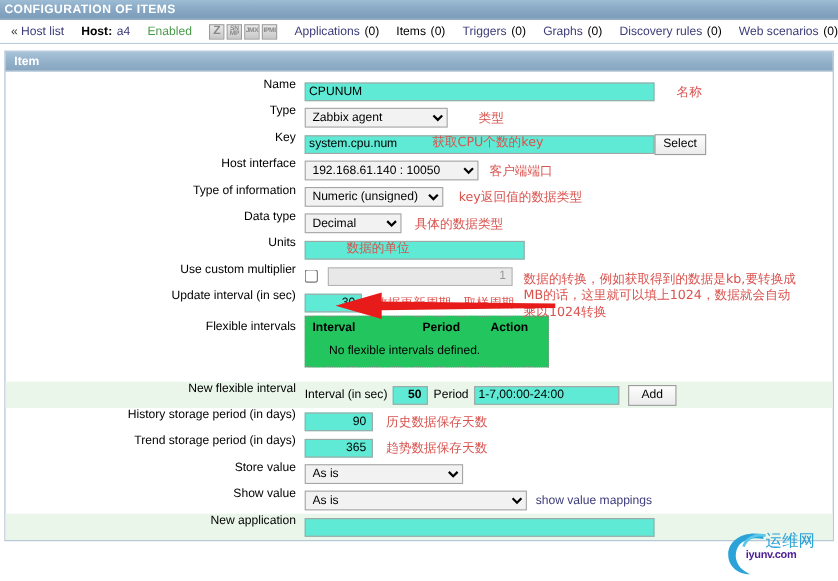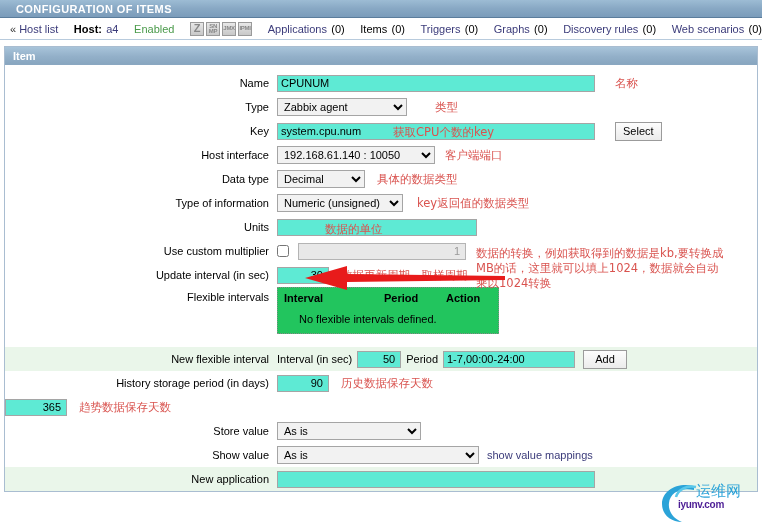--- a/index.html
+++ b/index.html
@@ -13,21 +13,21 @@
     overflow:hidden;
     position:relative;
   }
 
   
   .titlebar{
     height:18px;
     background:linear-gradient(to bottom,#9dbcd4 0%,#88a8c4 50%,#7b9cba 100%);
     border-bottom:1px solid #5b7d9c;
     display:flex; align-items:center;
-    padding-left:16px;
+    padding-left:4px;
   }
   .titlebar .tl{
     font-size:11px; font-weight:bold; color:#ffffff;
     letter-spacing:.4px;
   }
 
   
   .navstrip{
     height:22px;
     background:#ffffff;
@@ -70,21 +70,21 @@
     background:linear-gradient(to bottom,#a8c4da 0%,#93b0c9 55%,#88a6c0 100%);
     border-bottom:1px solid #8aa7c1;
     display:flex; align-items:center;
     padding-left:8px;
   }
   .panel-head .ph{ font-size:11px; font-weight:bold; color:#ffffff; }
   .panel-body{ padding:6px 0 0 0; position:relative; }
 
   
   .row{
-    display:flex; align-items:center;
+    display:flex; 
     min-height:24px;
     padding:0;
   }
   .row.greenbg{ background:#eaf6ea; }
   .lbl{
     width:272px;
     text-align:right;
     padding-right:8px;
     font-size:11px; color:#000;
     flex:0 0 272px;
@@ -273,59 +273,59 @@
         </select>
         <span class="ann" style="margin-left:28px">类型</span>
       </div>
     </div>
 
     <div class="row">
       <div class="lbl">Key</div>
       <div class="fld">
         <input class="txt" style="width: 318px;" value="system.cpu.num">
         <span class="ann overlay" style="left:116px;top:3px">获取CPU个数的key</span>
-        <button class="btn" style="margin-left:20px">Select</button>
+        <button class="btn" style="margin-left:0">Select</button>
       </div>
     </div>
 
     <div class="row">
       <div class="lbl">Host interface</div>
       <div class="fld">
         <select class="sel" style="width:158px">
           <option>192.168.61.140 : 10050</option>
         </select>
         <span class="ann" style="margin-left:10px">客户端端口</span>
       </div>
     </div>
 
     <div class="row">
+      <div class="lbl">Type of information</div>
+      <div class="fld">
+        <select class="sel" style="width:126px">
+          <option>Numeric (unsigned)</option>
+        </select>
+        <span class="ann" style="margin-left:14px">key返回值的数据类型</span>
+      </div>
+    </div>
+
+    <div class="row">
       <div class="lbl">Data type</div>
       <div class="fld">
         <select class="sel" style="width:88px">
           <option>Decimal</option>
         </select>
         <span class="ann" style="margin-left:12px">具体的数据类型</span>
       </div>
     </div>
 
     <div class="row">
-      <div class="lbl">Type of information</div>
-      <div class="fld">
-        <select class="sel" style="width:126px">
-          <option>Numeric (unsigned)</option>
-        </select>
-        <span class="ann" style="margin-left:14px">key返回值的数据类型</span>
-      </div>
-    </div>
-
-    <div class="row">
       <div class="lbl">Units</div>
       <div class="fld">
         <input class="txt" style="width: 200px;" autofocus="" value="">
-        <span class="ann overlay" style="left:48px;top:3px">数据的单位</span>
+        <span class="ann overlay" style="left:38px;top:3px">数据的单位</span>
       </div>
     </div>
 
     <div class="row">
       <div class="lbl">Use custom multiplier</div>
       <div class="fld">
         <input type="checkbox" class="cb" style="">
         <input class="txt num" style="width: 168px; margin-left: 9px;" disabled="" value="1">
       </div>
     </div>
@@ -349,36 +349,37 @@
           </div>
           <div class="fi-none">No flexible intervals defined.</div>
         </div>
       </div>
     </div>
 
     <div class="row greenbg">
       <div class="lbl">New flexible interval</div>
       <div class="fld">
         <span class="inline-lbl">Interval (in sec)</span>
-        <input class="txt num" style="width: 44px;" value="50">
+        <input class="txt num" style="width: 32px; font-weight: bold;" value="50">
         <span class="inline-lbl" style="padding-left:5px">Period</span>
         <input class="txt" style="width: 132px;" value="1-7,00:00-24:00">
         <button class="btn" style="margin-left:8px">Add</button>
       </div>
     </div>
 
     <div class="row">
       <div class="lbl">History storage period (in days)</div>
       <div class="fld">
-        <input class="txt num" style="width: 52px; padding-left: 20px;" value="90">
+        <input class="txt num" style="width: 62px; padding-left: 20px;" value="90">
         <span class="ann" style="margin-left:12px">历史数据保存天数</span>
       </div>
     </div>
 
     <div class="row">
+      <div class="lbl">Trend storage period (in days)</div>
       <div class="fld">
         <input class="txt num" style="width: 62px;" value="365">
         <span class="ann" style="margin-left:12px">趋势数据保存天数</span>
       </div>
     </div>
 
     <div class="row">
       <div class="lbl">Store value</div>
       <div class="fld">
         <select class="sel" style="width:144px">

